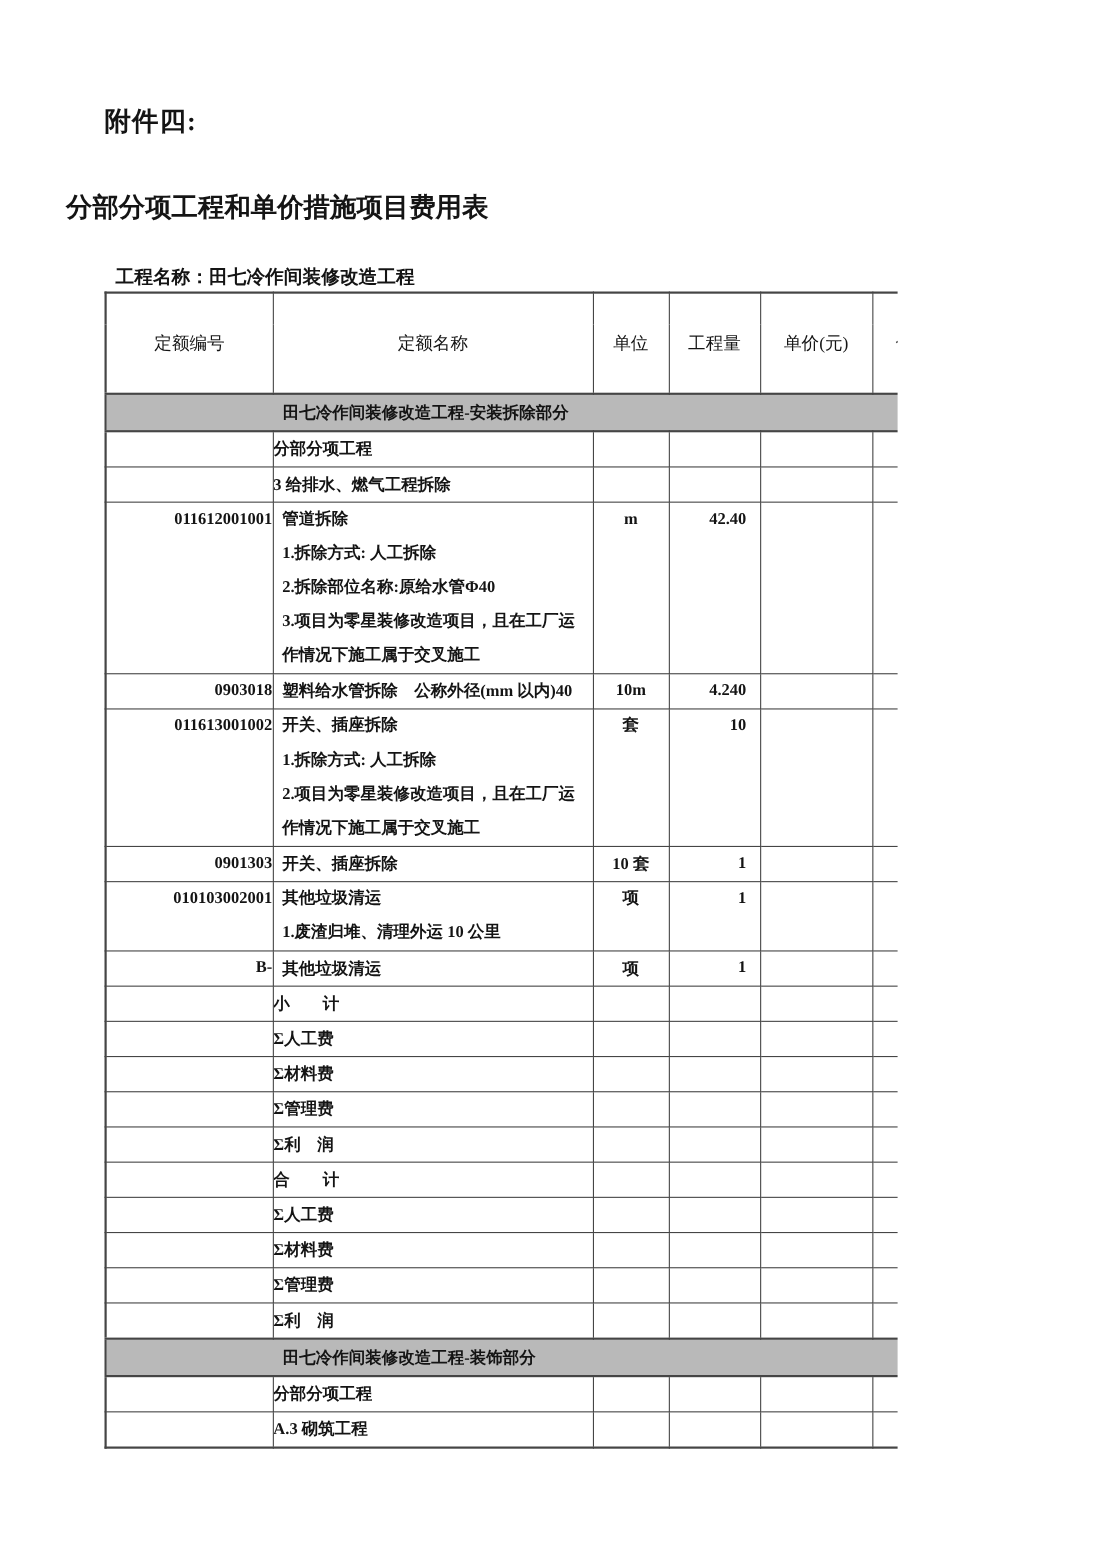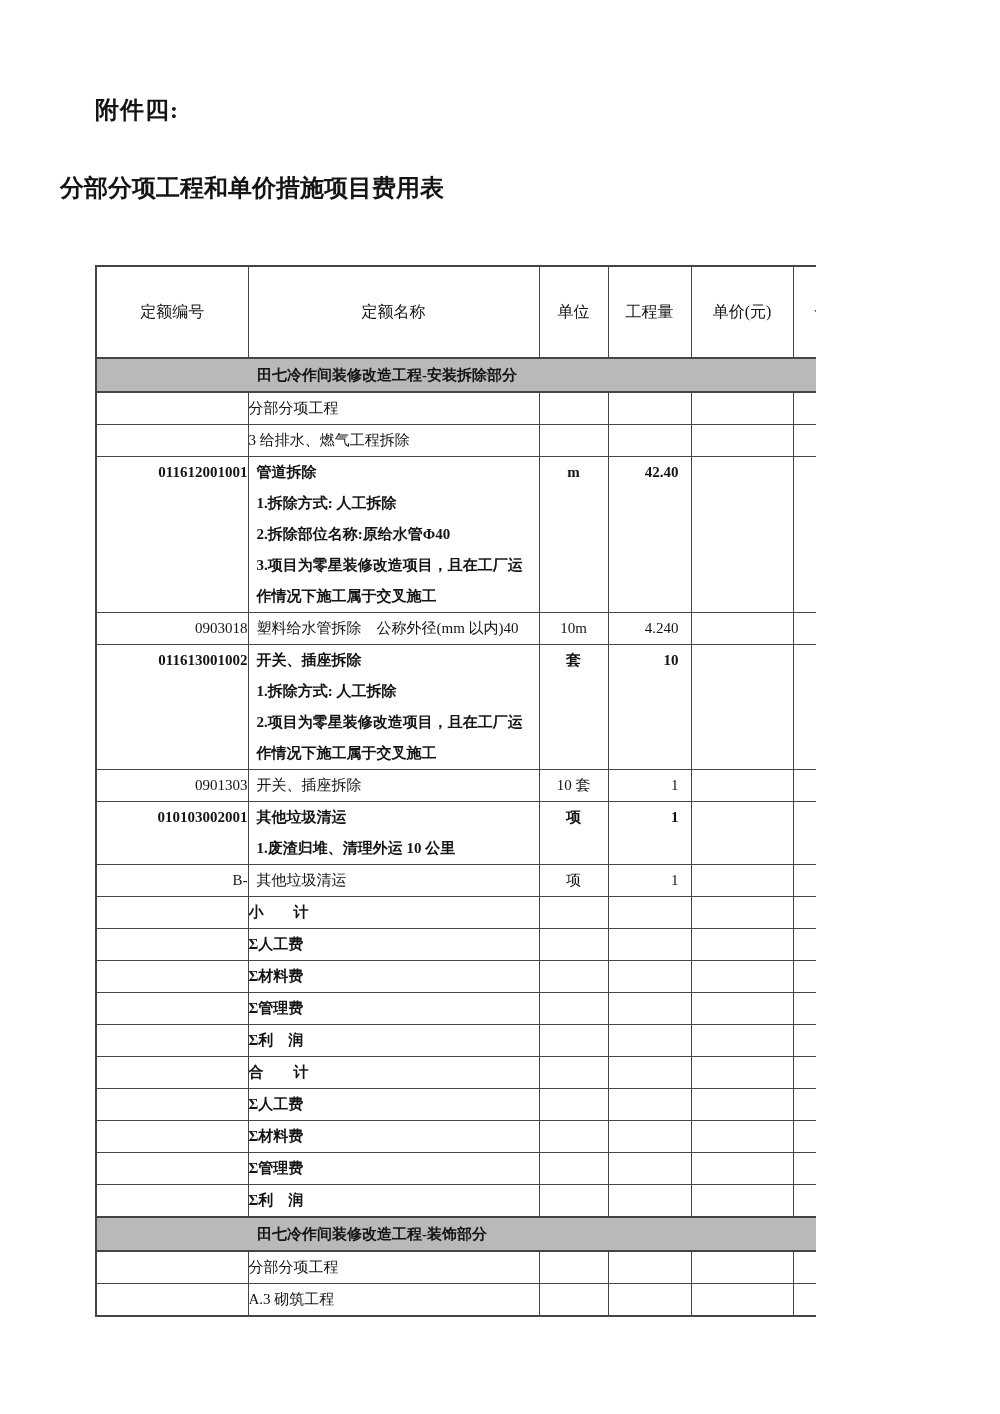--- a/index.html
+++ b/index.html
@@ -70,29 +70,29 @@
     border-top: 2px solid #454545;
     border-bottom: 2px solid #454545;
     height: 32px;
     font-weight: 700;
     padding-left: 160px;
     text-align: left;
     margin-top: 48px;
   }
   td.code { text-align: right; padding-left: 10px; }
   td.name { text-align: left; }
-  .group-name { font-weight: 400; padding-left: 8px; margin-top: 40px; }
+  .group-name { font-weight: 700; padding-left: 8px; margin-top: 40px; }
   .summary-label { font-weight: 700; padding-left: 48px; }
 
   tr.row-item td { vertical-align: top; font-weight: 700; }
   tr.row-item td.code { line-height: 31px; }
   tr.row-item .line { line-height: 31px; padding-left: 8px; }
   tr.row-item td.unit, tr.row-item td.qty { line-height: 31px; }
 
-  tr.row-sub td { font-weight: 400; }
+  tr.row-sub td { font-weight: 700; }
   tr.row-sub td.name { padding-left: 8px; margin-top: 12px; }
 
   td.unit { text-align: center; }
   td.qty  { text-align: right; padding-right: 12px; }
 
   .footer {
     position: absolute;
     left: 0;
     top: 1300px;
     width: 1000px;
@@ -102,20 +102,21 @@
 </style>
 </head>
 <body>
 
 <div class="page">
 
   <div class="attachment">附件四:</div>
 
   <h1 class="title">分部分项工程和单价措施项目费用表</h1>
 
+  <div class="project-line"><span>工程名称：</span><span>田七冷作间装修改造工程</span></div>
 
   <table class="cost-table">
     <colgroup>
       <col style="width:152px">
       <col style="width:291px">
       <col style="width:69px">
       <col style="width:83px">
       <col style="width:102px">
       <col style="width:101px">
       <col style="width:79px">

